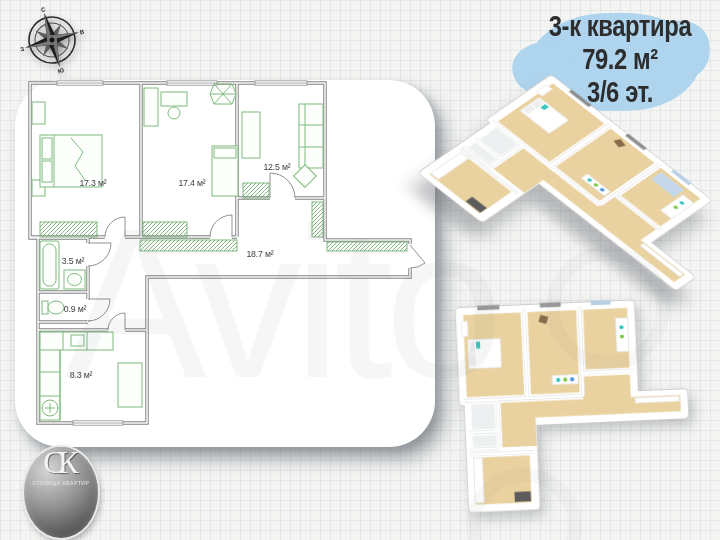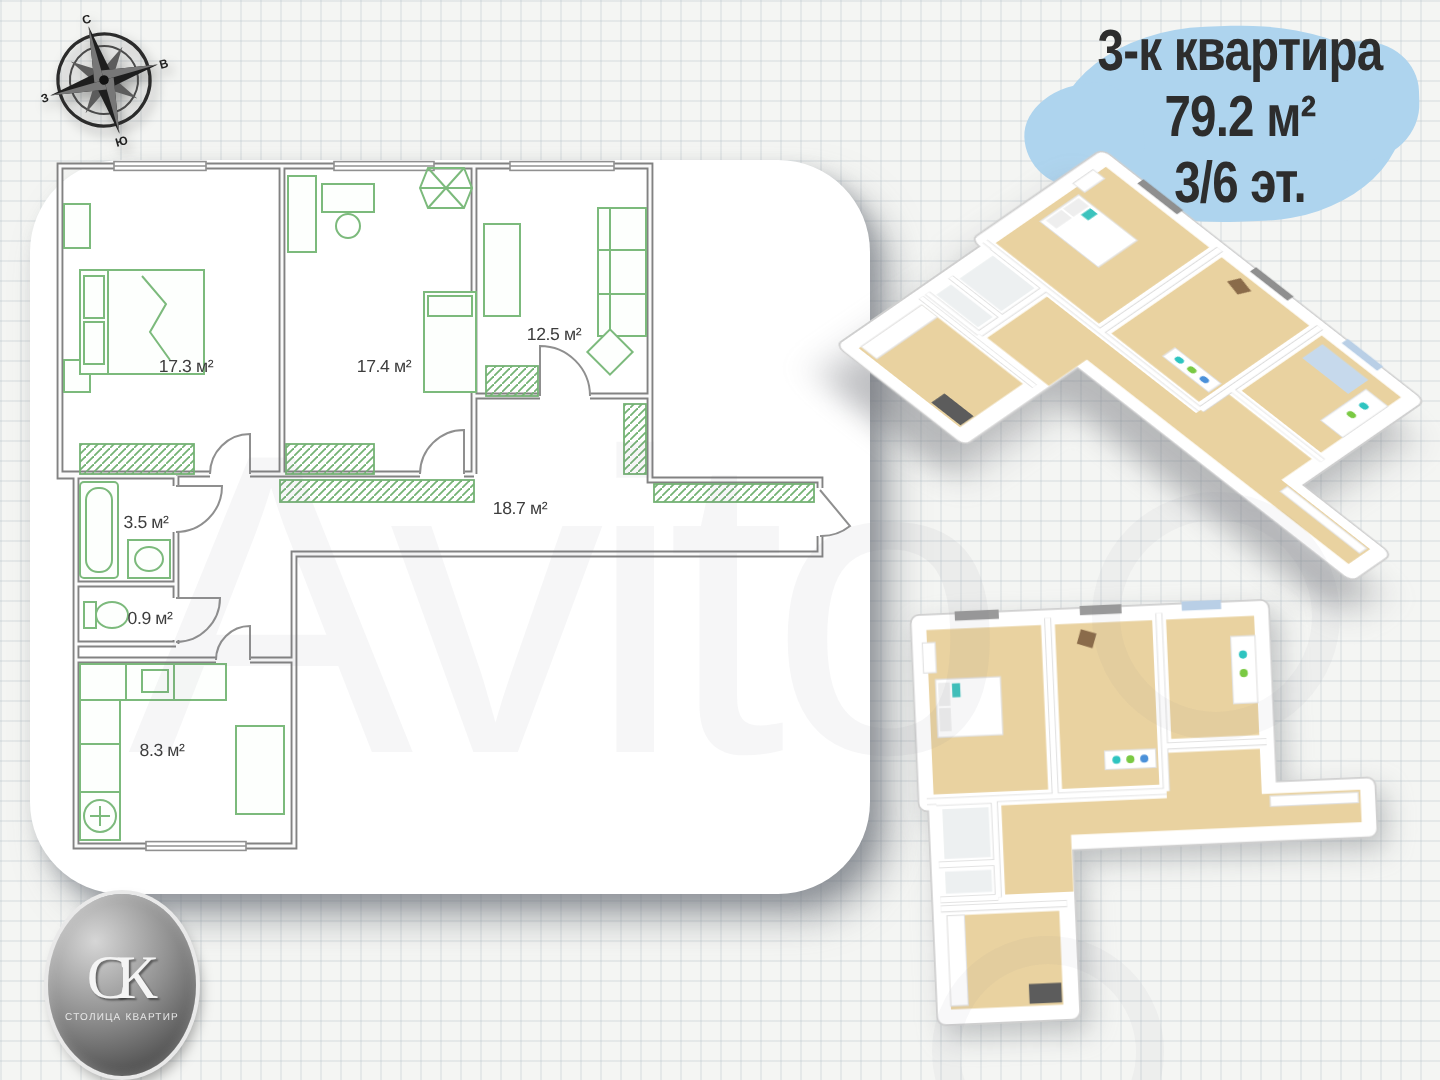--- a/index.html
+++ b/index.html
@@ -69,21 +69,21 @@
   .wfurn{fill:#ffffff;stroke:#e2e2e2;stroke-width:1;}
   
   .compass{position:absolute;left:16px;top:4px;width:72px;height:72px;
     filter:drop-shadow(2px 3px 3px rgba(0,0,0,.35));}
   .compass text{font-size:6px;fill:#1f1f1f;font-weight:700;text-anchor:middle;}
   
   .logo{
     position:absolute;left:24px;top:447px;width:74px;height:91px;border-radius:50%;
     background:radial-gradient(circle at 32% 26%, #d6d6d6, #909090 45%, #4a4a4a 85%, #3a3a3a);
     box-shadow:0 0 0 2px #e9e9e9, 2px 4px 7px rgba(0,0,0,.35), inset 0 0 6px rgba(255,255,255,.25);
-    display:flex;flex-direction:column;align-items:center;justify-content:center;z-index:6;
+    display:flex;flex-direction:column;align-items:center;z-index:6;
   }
   .logo .initials{
     font-family:"Liberation Serif",serif;font-size:31px;color:#f4f4f4;
     letter-spacing:-6px;line-height:1;margin-left:-6px;
     text-shadow:1px 1px 1px rgba(0,0,0,.45);
   }
   .logo .sub{font-size:5px;color:#e8e8e8;letter-spacing:.6px;margin-top:2px;white-space:nowrap;}
   
   .watermark{
     position:absolute;left:64px;top:196px;z-index:4;pointer-events:none;

